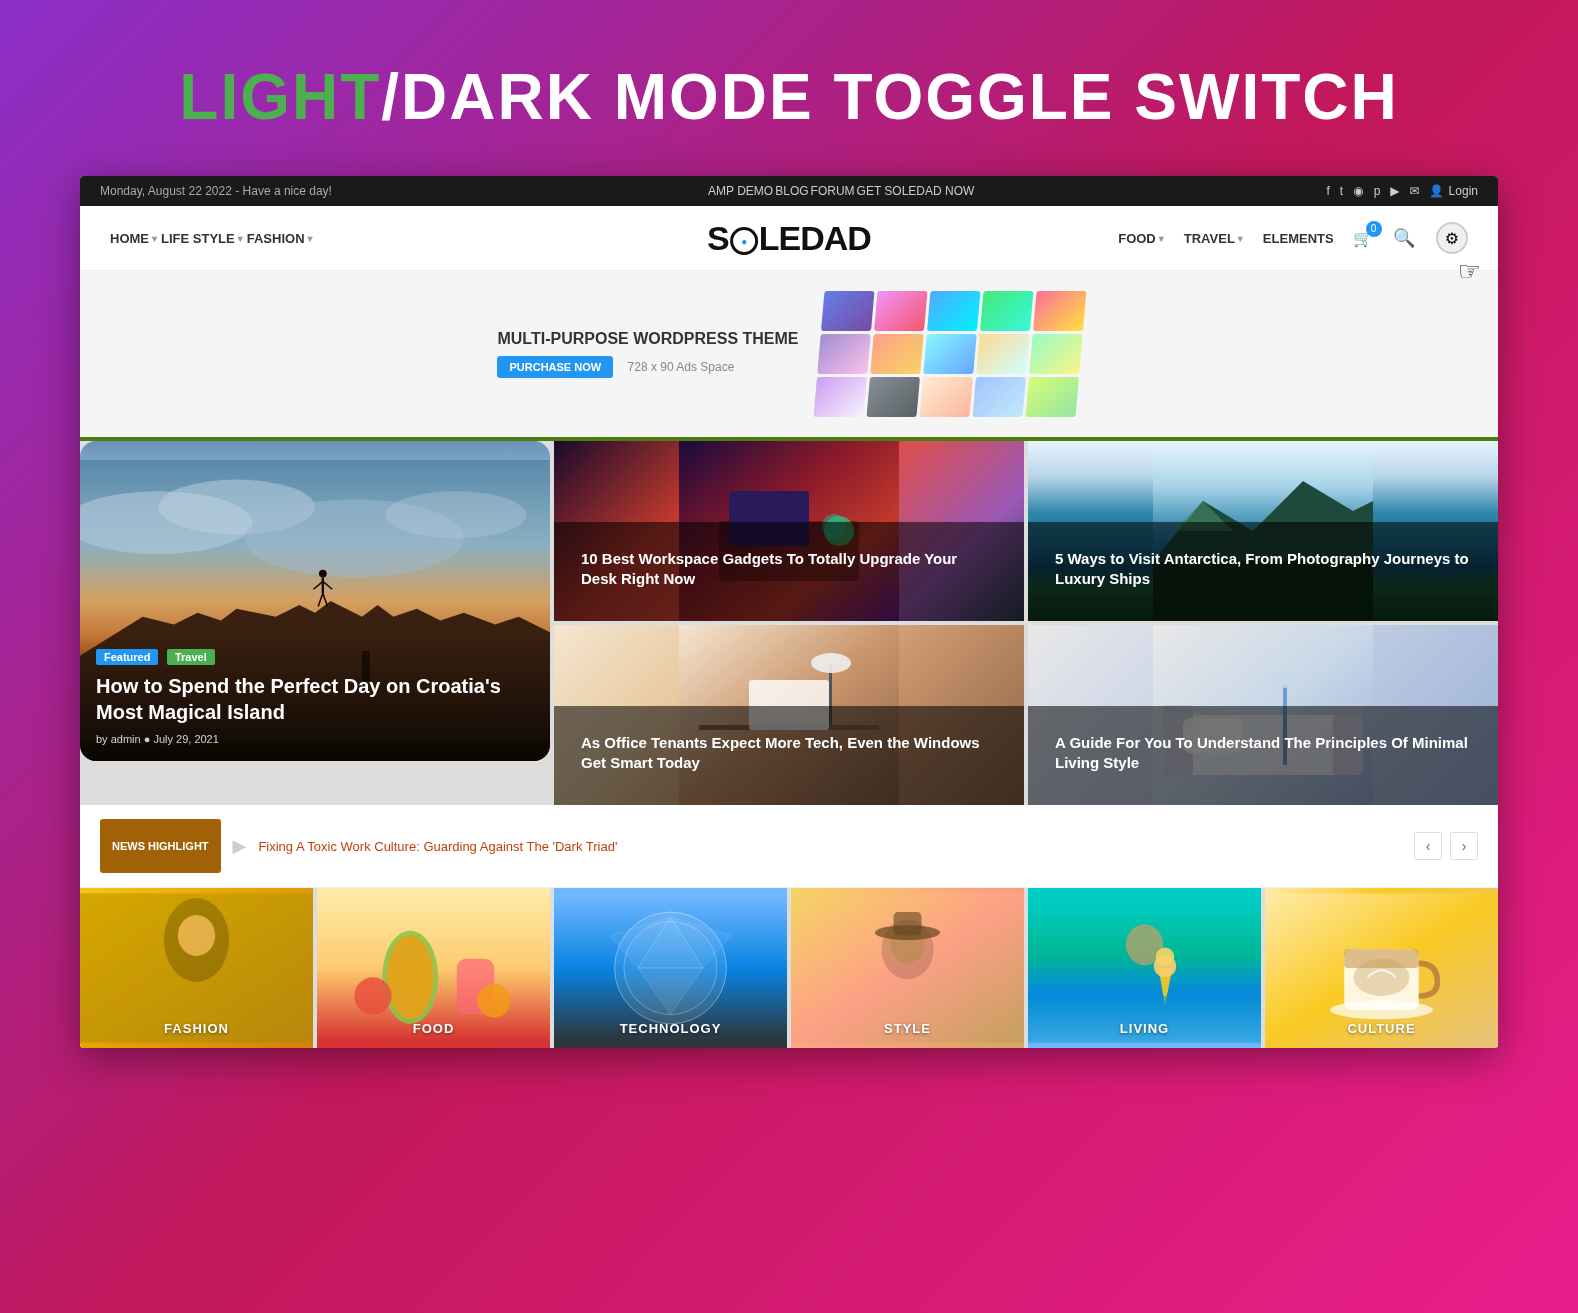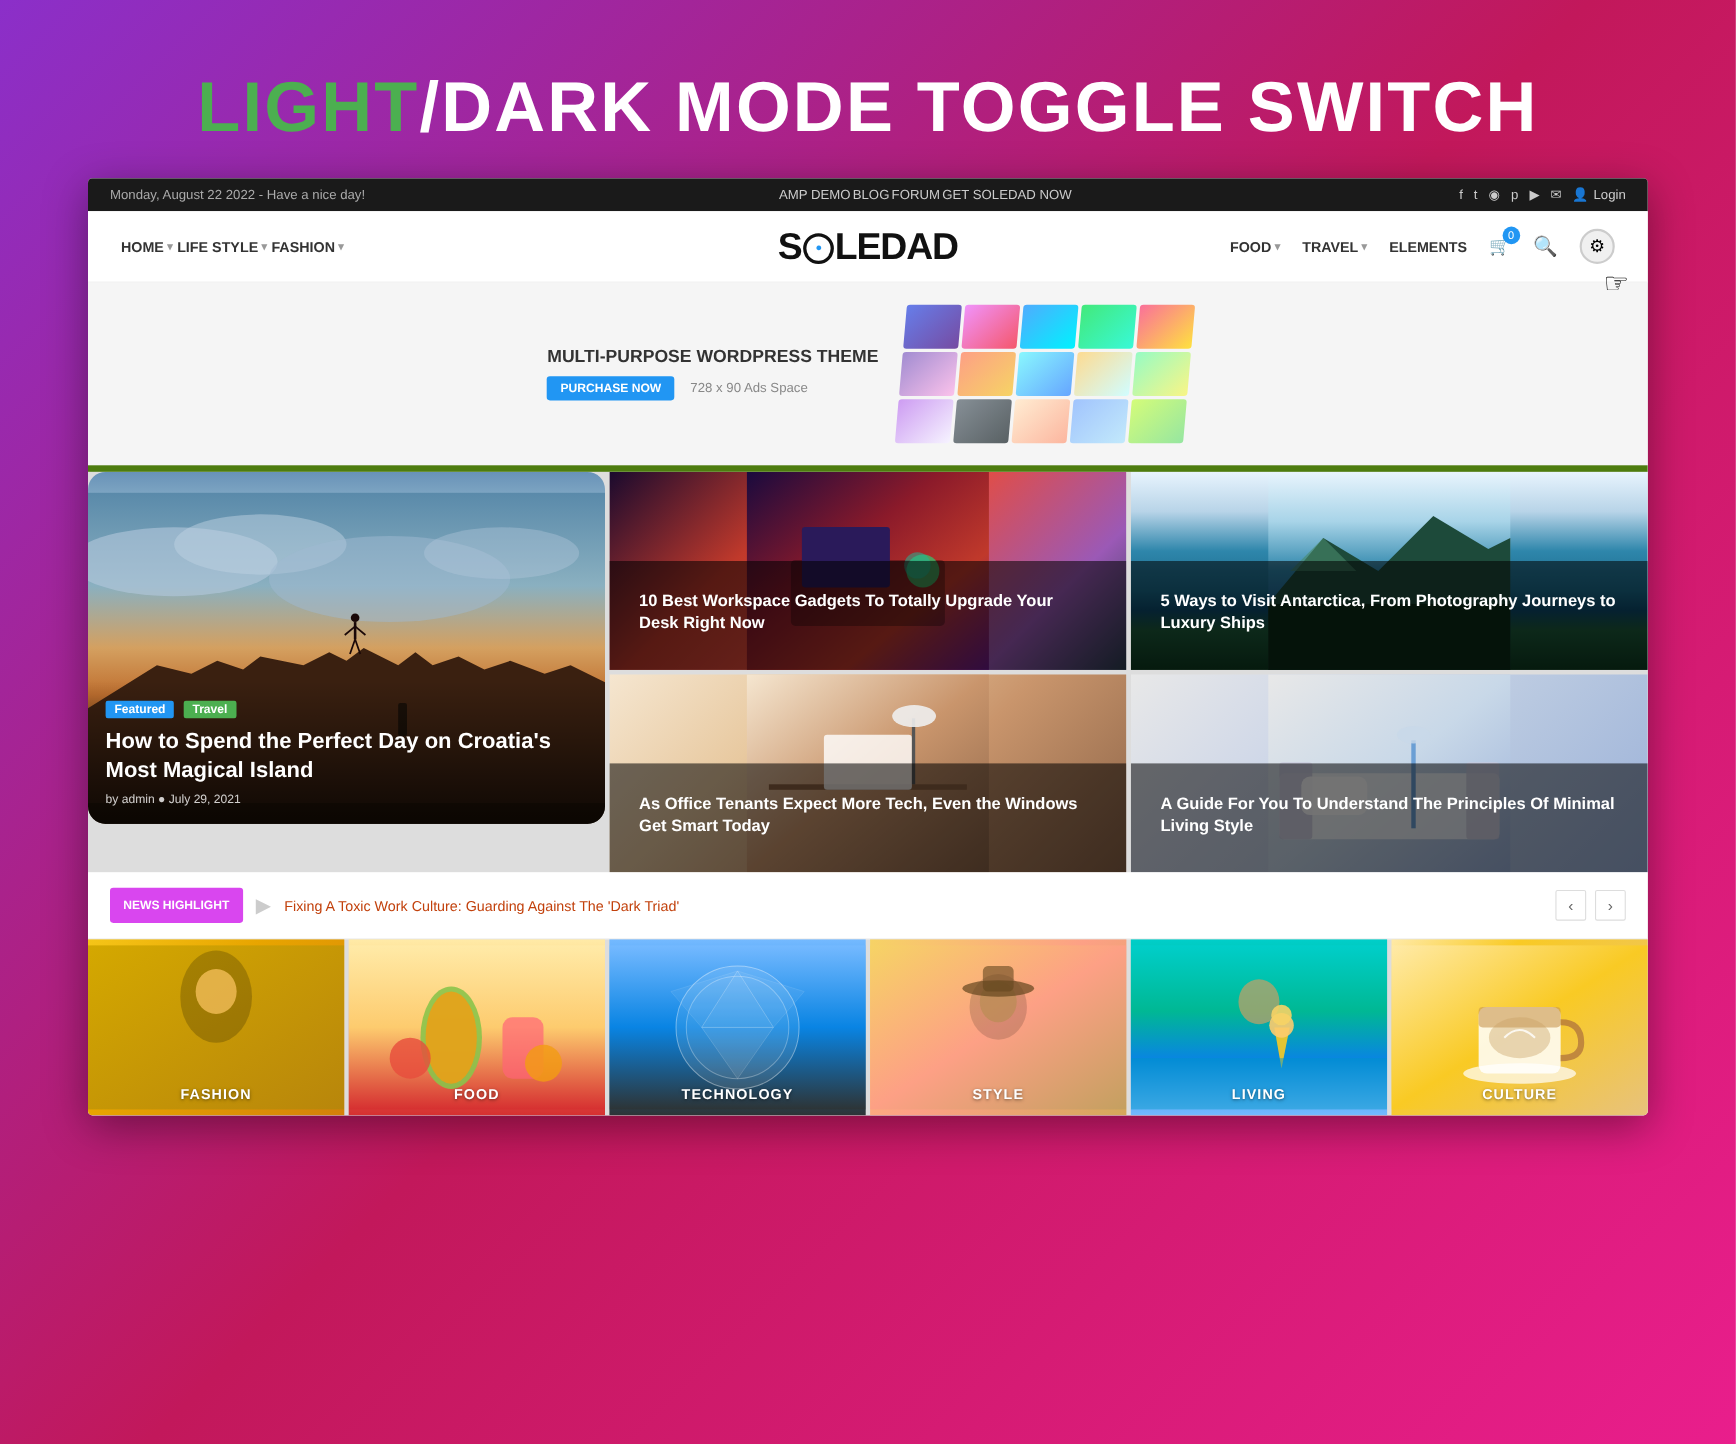--- a/index.html
+++ b/index.html
@@ -10,21 +10,21 @@
       width: 1578px;
       overflow-x: hidden;
     }
 
     .outer-wrapper {
       padding: 60px 80px 40px 80px;
     }
 
     .page-title-area {
       text-align: center;
-      margin-bottom: 28px;
+      margin-bottom: 42px;
     }
 
     .page-title-area h1 {
       font-size: 64px;
       font-weight: 900;
       letter-spacing: 2px;
       color: white;
     }
 
     .page-title-area h1 .light-text {
@@ -147,21 +147,21 @@
     }
 
     
     .ad-banner {
       background: #f5f5f5;
       padding: 20px;
       display: flex;
       justify-content: center;
       align-items: center;
       gap: 20px;
-      border-bottom: 6px solid #4d7c0f;
+      border-bottom: 4px solid #4d7c0f;
     }
 
     .ad-text-area {
       text-align: left;
     }
 
     .ad-title {
       font-size: 16px;
       font-weight: 700;
       color: #333;
@@ -357,23 +357,23 @@
     .news-highlight-bar {
       background: white;
       padding: 14px 20px;
       display: flex;
       align-items: center;
       gap: 12px;
       border-bottom: 1px solid #eee;
     }
 
     .news-highlight-badge {
-      background: #d946ef;
+      background: #a16207;
       color: white;
-      padding: 10px 12px;
+      padding: 21px 12px;
       font-size: 11px;
       font-weight: 700;
       border-radius: 3px;
       white-space: nowrap;
     }
 
     .news-arrow {
       color: #ccc;
       font-size: 18px;
     }

